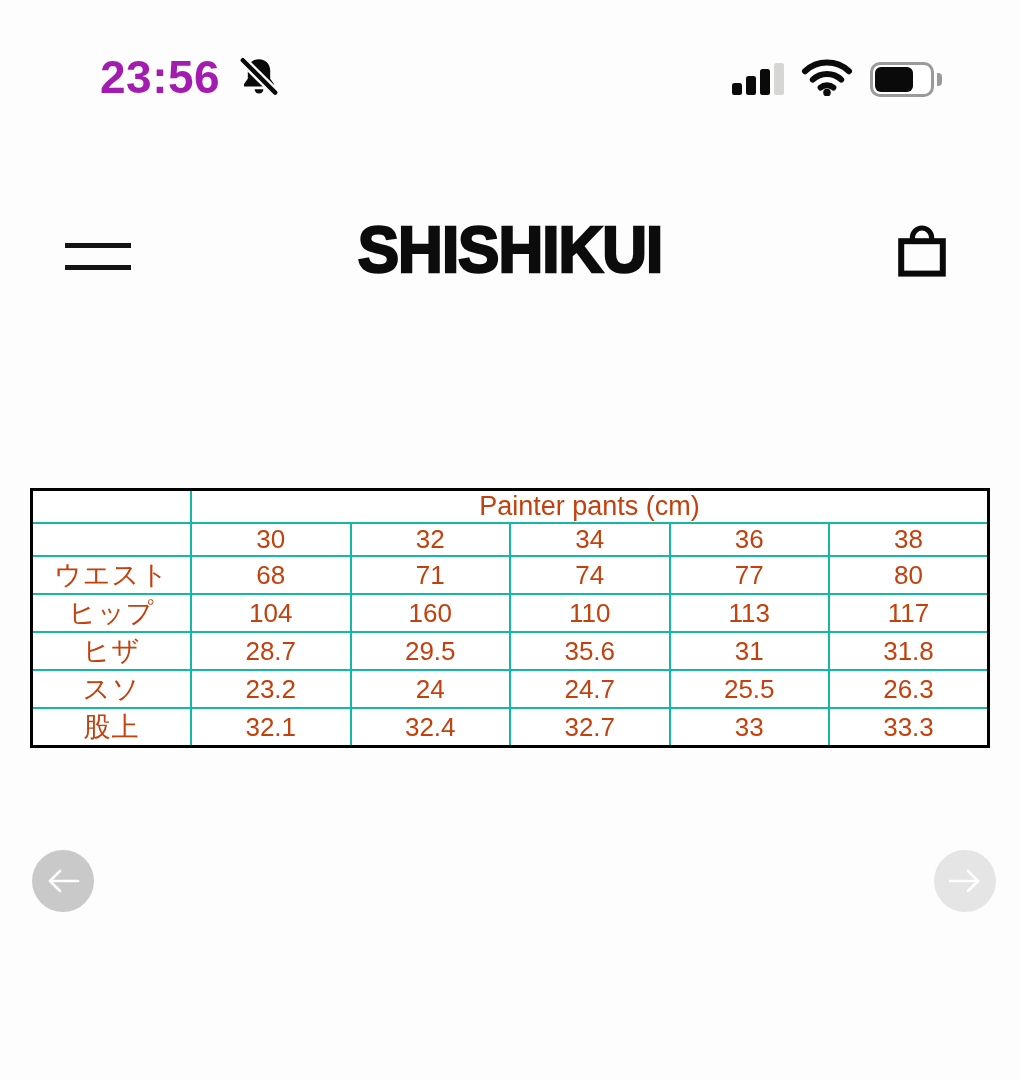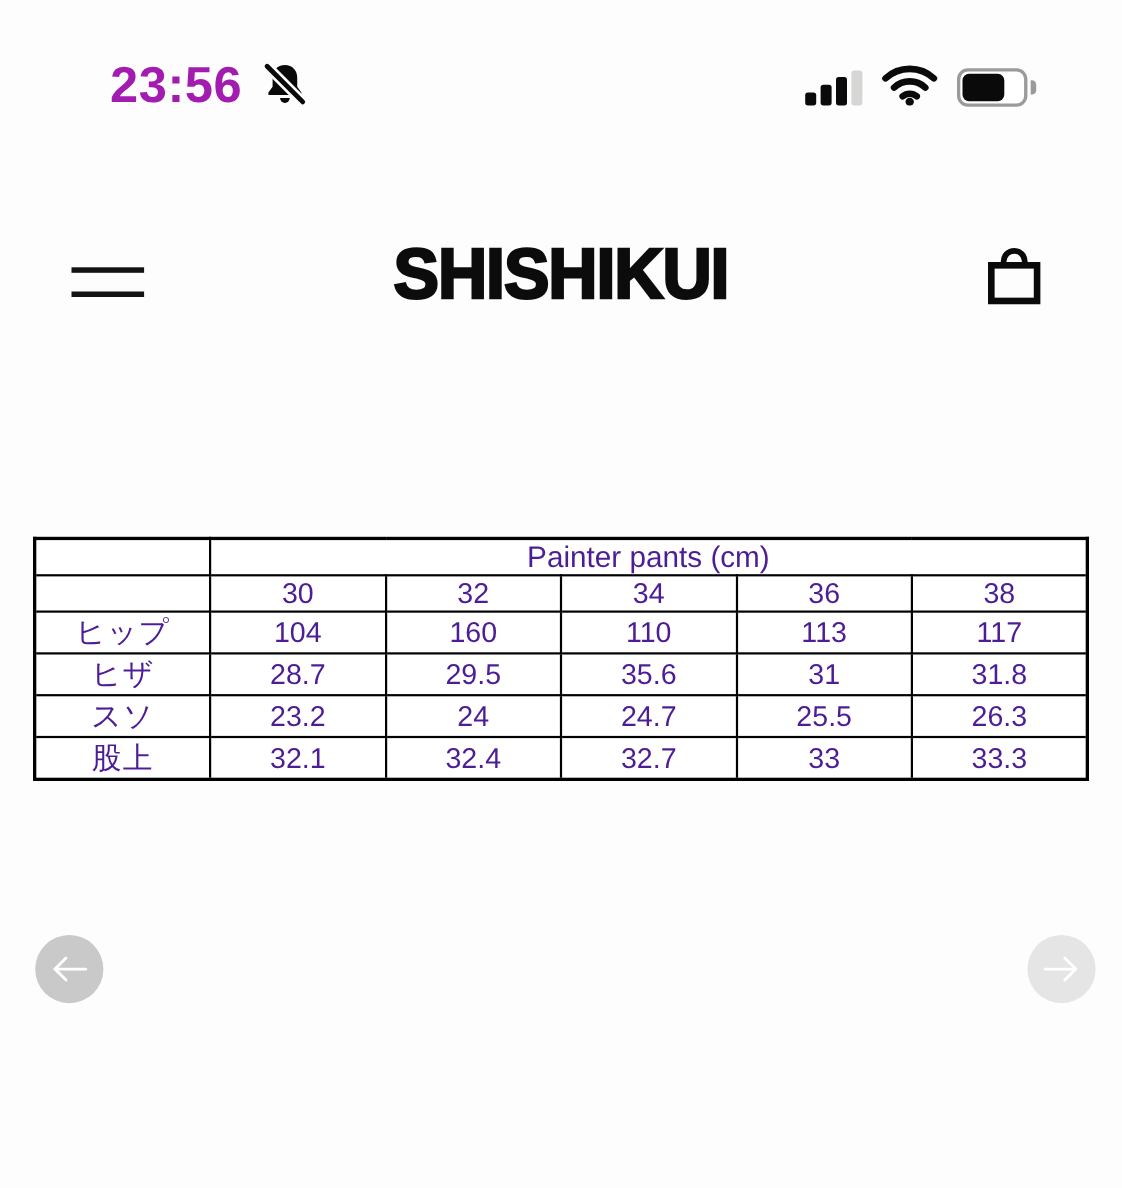--- a/index.html
+++ b/index.html
@@ -67,24 +67,24 @@
   }
 
   
   .table-wrap { position: absolute; left: 30px; top: 488px; width: 960px; }
   table.size-table {
     width: 100%; border-collapse: collapse; table-layout: fixed;
     border: 3px solid #000;
     font-family: "Liberation Sans", "DejaVu Sans", sans-serif;
   }
   table.size-table td {
-    border: 2px solid #000000;
+    border: 2px solid #14b8a6;
     height: 31.5px;
     text-align: center; vertical-align: middle;
-    font-size: 26px; color: #4c1d95;
+    font-size: 26px; color: #c2410c;
     background: #fff;
     white-space: nowrap; overflow: hidden; margin-top: 20px;
   }
   table.size-table td.title-cell { font-size: 27px; }
   table.size-table td.label-cell { font-size: 27px; letter-spacing: 1px; }
 
   
   .nav-circle {
     position: absolute; top: 850px; width: 62px; height: 62px;
     border-radius: 50%; border: none; padding: 0; cursor: pointer;
@@ -157,20 +157,28 @@
         </tr>
         <tr>
           <td></td>
           <td>30</td>
           <td>32</td>
           <td>34</td>
           <td>36</td>
           <td>38</td>
         </tr>
         <tr>
+          <td class="label-cell">ウエスト</td>
+          <td>68</td>
+          <td>71</td>
+          <td>74</td>
+          <td>77</td>
+          <td>80</td>
+        </tr>
+        <tr>
           <td class="label-cell">ヒップ</td>
           <td>104</td>
           <td>160</td>
           <td>110</td>
           <td>113</td>
           <td>117</td>
         </tr>
         <tr>
           <td class="label-cell">ヒザ</td>
           <td>28.7</td>

